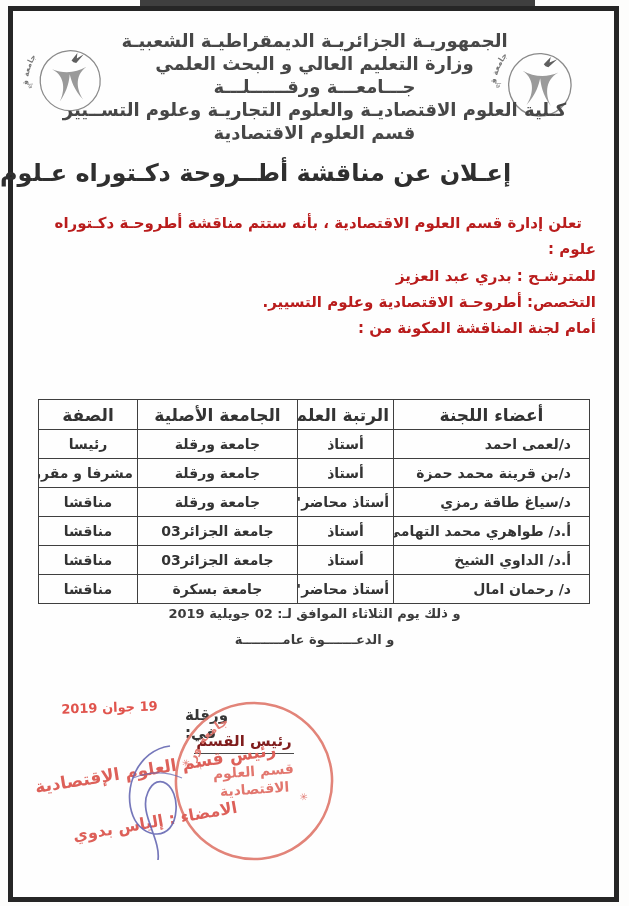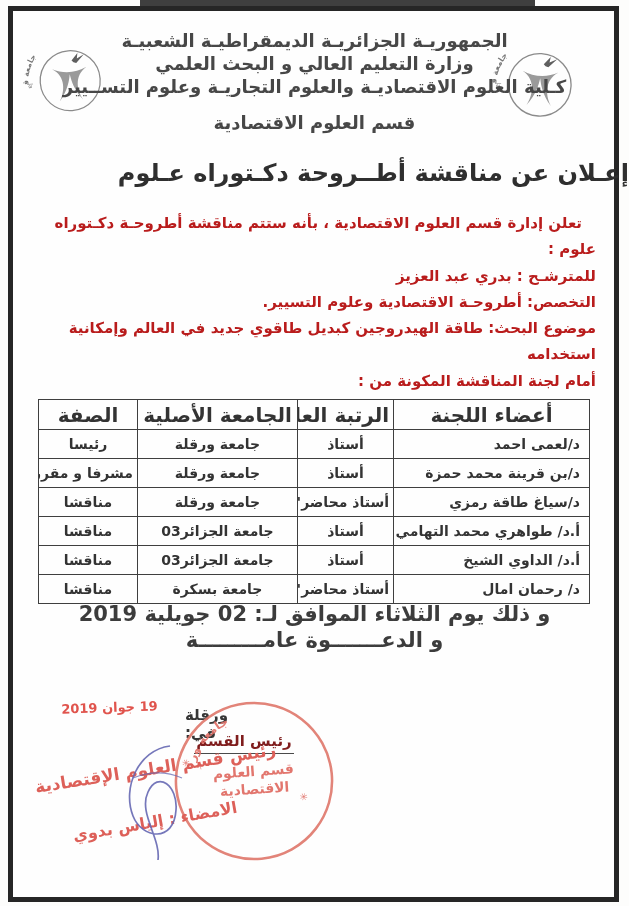--- a/index.html
+++ b/index.html
@@ -12,48 +12,48 @@
   .frame{
     position:absolute;left:8px;top:6px;width:601px;height:886px;
     border:5px solid #262626;background:#fefefe;
   }
   .scan-strip{position:absolute;top:0;left:140px;width:395px;height:6px;background:#1d1d1d;opacity:.85;}
   .header{
     position:absolute;top:29px;left:0;right:0;text-align:center;
     color:#474747;font-weight:bold;
   }
   .header .hline{font-size:18px;line-height:23px;}
-  .header .dept{margin-top:13px;}
+  .header .dept{margin-top:0;}
   .logo{position:absolute;}
   .logo-left{left:20px;top:28px;width:100px;height:100px;transform:rotate(-4deg);}
   .logo-right{left:488px;top:30px;width:104px;height:104px;transform:rotate(3deg);}
   .doc-title{
-    position:absolute;top:159px;left:0;right:0;text-align:right;
+    position:absolute;top:159px;left:0;right:0;text-align:left;
     font-size:24px;font-weight:bold;color:#2f2f2f;letter-spacing:0;
   }
   .body-text{
     position:absolute;top:210px;right:33px;left:40px;
     font-size:15px;font-weight:bold;color:#b91c1c;
     text-align:right;line-height:26.3px;
   }
   .body-text .indent{text-indent:14px;}
   table.committee{
     position:absolute;top:399px;right:39px;width:551px;
     border-collapse:collapse;table-layout:fixed;
     font-size:14px;font-weight:bold;color:#333;
   }
   table.committee th, table.committee td{
     border:1.5px solid #3f3f3f;text-align:center;
     height:26px;padding:1px 4px;overflow:hidden;white-space:nowrap;
   }
-  table.committee th{height:27px;font-size:20px;}
-  table.committee td.member{text-align:right;padding-right:9px;}
+  table.committee th{height:27px;font-size:17px;}
+  table.committee td.member{text-align:right;padding-right:18px;}
   .schedule{
     position:absolute;top:601px;left:0;right:0;text-align:center;
-    font-size:21px;font-weight:bold;color:#3c3c3c;line-height:26px;
+    font-size:13px;font-weight:bold;color:#3c3c3c;line-height:26px;
   }
   .place-label{position:absolute;top:706px;left:185px;width:75px;font-size:15px;font-weight:bold;color:#363636;text-align:left;}
   .head-label{
     position:absolute;top:732px;left:150px;width:100px;font-size:15px;font-weight:bold;color:#7f1d1d;
     text-align:center;border-bottom:1.5px solid #4a4a4a;padding-bottom:3px;margin-left:44px;
   }
   .date-stamp{
     position:absolute;top:700px;left:52px;width:115px;text-align:center;
     color:#e0544d;font-size:13px;font-weight:bold;transform:rotate(-2deg);
     letter-spacing:1px;
@@ -92,31 +92,31 @@
     <circle cx="55" cy="58" r="33" fill="none" stroke="#8b8b8b" stroke-width="1.4"></circle>
     <path d="M36,44 C51,53 48,70 42,80 C52,68 54,57 55,51 C56,57 58,68 68,80 C62,70 59,53 74,44 C62,50 48,50 36,44 Z" fill="#9a9a9a"></path>
     <path d="M58,36 l7,-8 l-1,6 l8,-4 l-9,9 l-3,-1 z" fill="#5f5f5f"></path>
     <text font-size="8.5" fill="#767676" font-weight="bold"><textPath href="#logoArcTop" startOffset="22%">جامعة قاصدي مرباح ورقلة</textPath></text>
     <text font-size="6.5" fill="#767676"><textPath href="#logoArcBot" startOffset="4%">Université Kasdi Merbah Ouargla</textPath></text>
   </svg>
 
   <div class="header">
     <div class="hline">الجمهوريـة الجزائريـة الديمقراطيـة الشعبيـة</div>
     <div class="hline">وزارة التعليم العالي و البحث العلمي</div>
+    <div class="hline">جـــامعـــة ورقــــــلـــة</div>
     <div class="hline">كـلية العلوم الاقتصاديـة والعلوم التجاريـة وعلوم التســيير</div>
     <div class="hline dept">قسم العلوم الاقتصادية</div>
   </div>
 
   <div class="doc-title">إعـلان عن مناقشة أطــروحة دكـتوراه عـلوم</div>
 
   <div class="body-text">
     <div class="indent">تعلن إدارة قسم العلوم الاقتصادية ، بأنه ستتم مناقشة أطروحـة دكـتوراه علوم :</div>
     <div>للمترشـح : بدري عبد العزيز</div>
     <div>التخصص:  أطروحـة الاقتصادية وعلوم التسيير.</div>
-    <div>موضوع البحث: طاقة الهيدروجين كبديل طاقوي جديد في العالم وإمكانية استخدامه</div>
     <div>أمام لجنة المناقشة المكونة من :</div>
   </div>
 
   <table class="committee">
     <colgroup>
         <col style="width:196px">
         <col style="width:96px">
         <col style="width:160px">
         <col style="width:99px">
       </colgroup>

